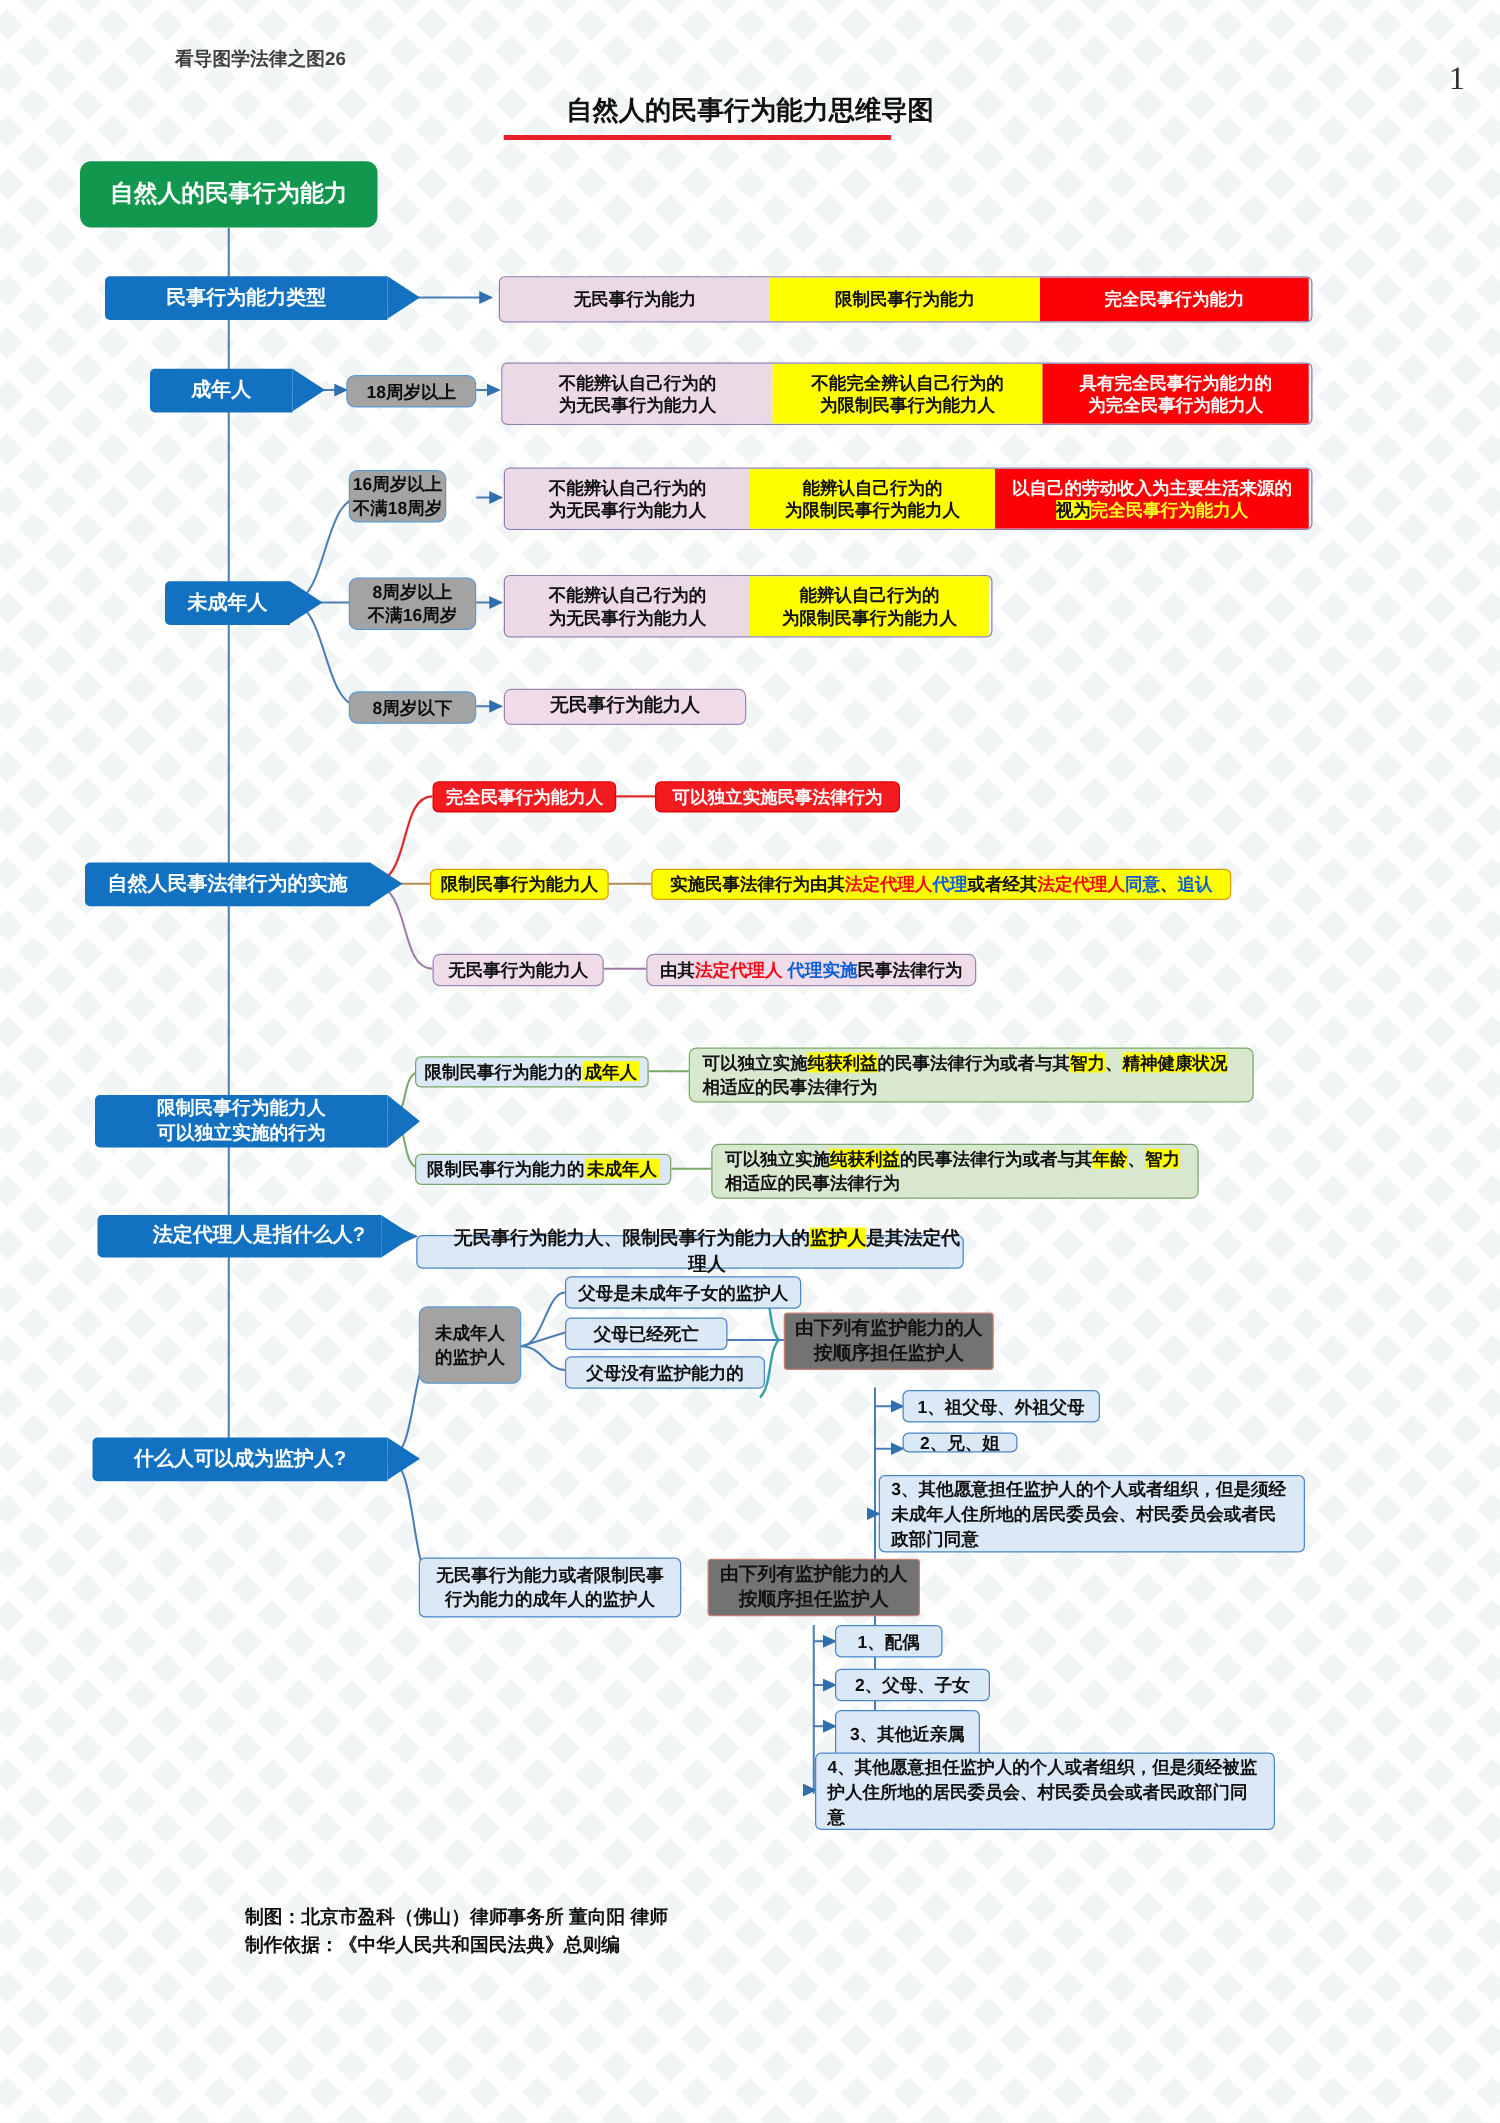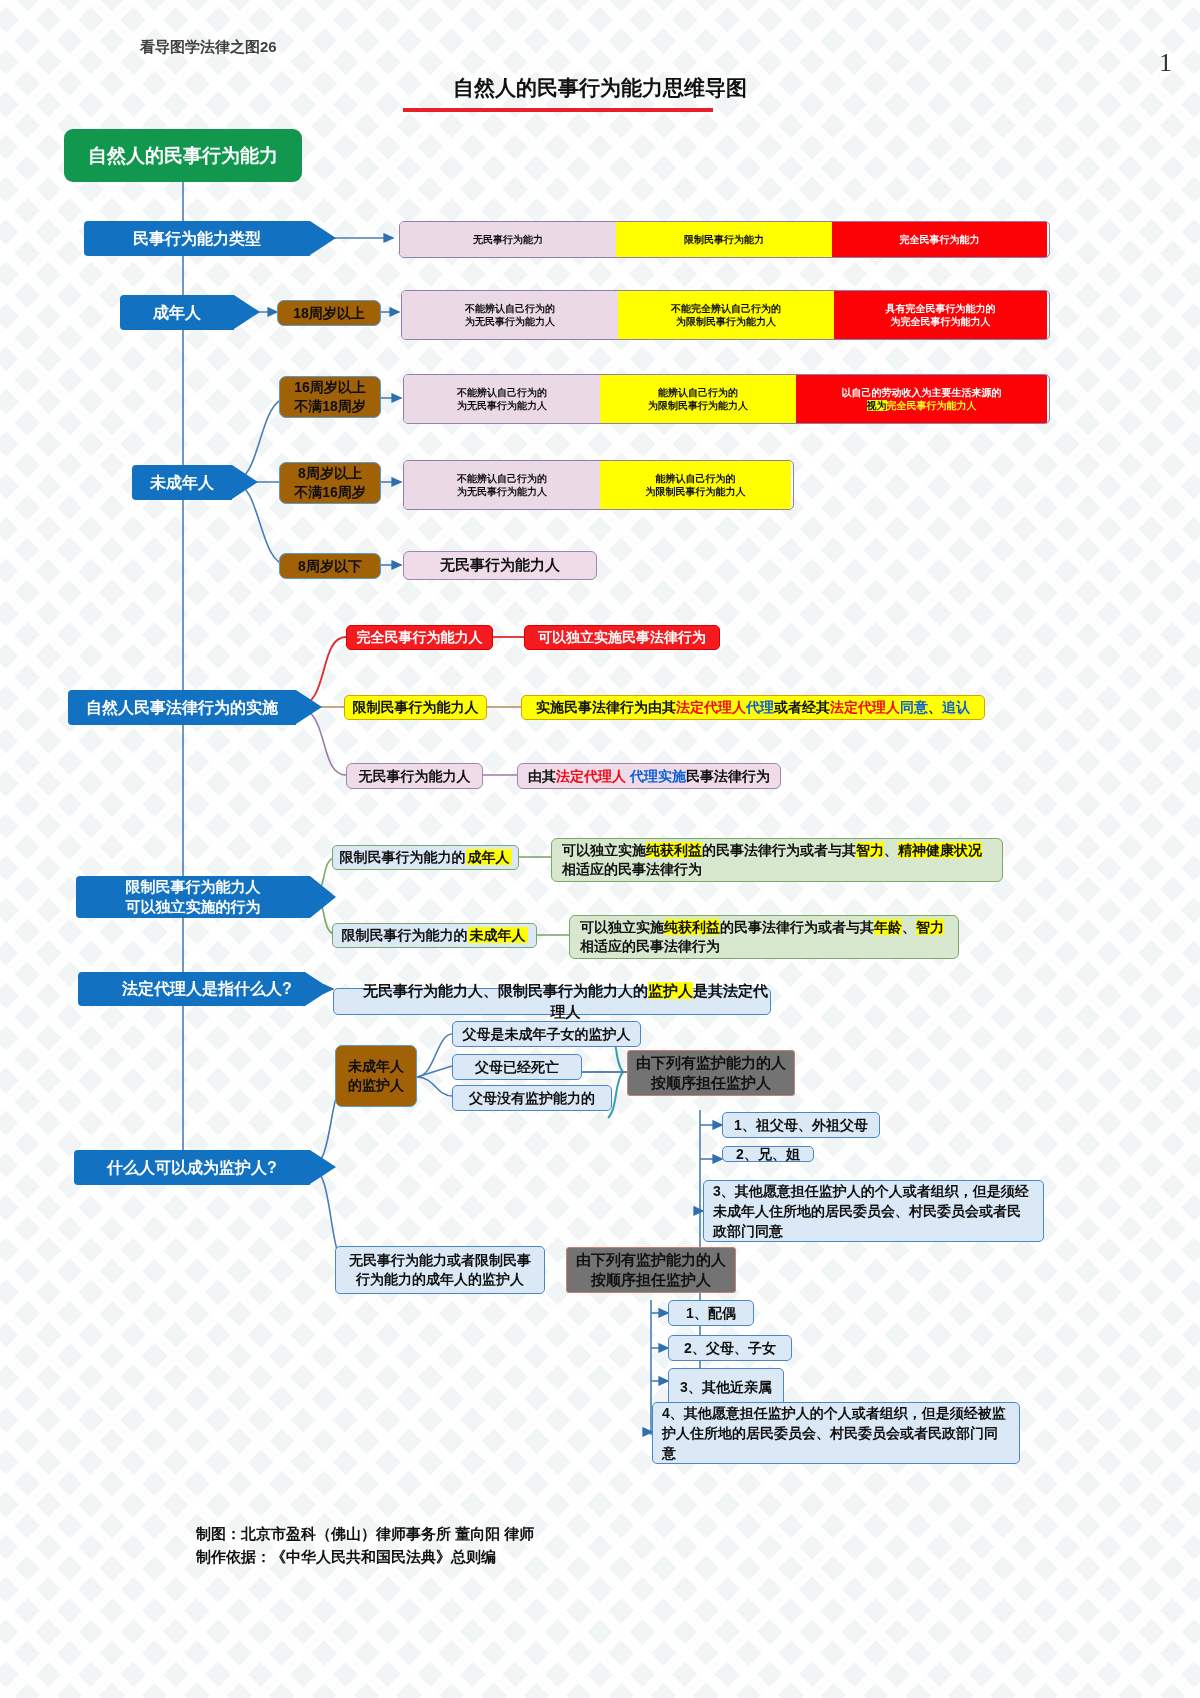--- a/index.html
+++ b/index.html
@@ -36,27 +36,27 @@
 
   
   .pennant{background:#1271c1;color:#fff;font-size:16px;border-radius:4px 0 0 4px;}
   .pennant::after{
     content:"";position:absolute;right:-26px;top:0;width:0;height:0;
     border-top:var(--half) solid transparent;border-bottom:var(--half) solid transparent;
     border-left:26px solid #1271c1;
   }
 
   
-  .lb{background:#a16207;border:1.4px solid #5b9bd5;border-radius:7px;color:#0d0d0d;font-size:14px;}
+  .lb{background:#a3a3a3;border:1.4px solid #5b9bd5;border-radius:7px;color:#0d0d0d;font-size:14px;}
   .lb-plain{background:#dbe9f7;border:1.4px solid #4a86c8;border-radius:5px;color:#111;font-size:14px;}
 
   
   .bar{position:absolute;display:flex;border:1.3px solid #8e7fb0;border-radius:5px;overflow:hidden;}
   .seg{display:flex;align-items:center;justify-content:center;text-align:center;font-weight:bold;
-       font-size:10px;line-height:1.3;box-sizing:border-box;}
+       font-size:14px;line-height:1.3;box-sizing:border-box;}
   .seg.pink{background:#ecd9e6;color:#101010;}
   .seg.yellow{background:#ffff00;color:#101010;}
   .seg.red{background:#fc0206;color:#fff;}
 
   .pinkbox{background:#f0dce9;border:1.3px solid #9b86b5;border-radius:6px;color:#111;font-size:15px;}
   .redbox{background:#f41b20;border:1.5px solid #d00;border-radius:5px;color:#fff;font-size:14px;}
   .yellowbox{background:#ffff03;border:1.5px solid #d8a100;border-radius:5px;color:#111;font-size:14px;}
   .greenbox{background:#d7e8cf;border:1.4px solid #7aa86a;border-radius:6px;color:#111;font-size:14px;}
   .peachbox{background:#737373;border:1.5px solid #c97f74;border-radius:3px;color:#111;font-size:15px;}
 
@@ -168,21 +168,21 @@
     <div class="seg pink" style="width:216px;white-space:pre-line;">不能辨认自己行为的
 为无民事行为能力人</div>
     <div class="seg yellow" style="width:216px;white-space:pre-line;">不能完全辨认自己行为的
 为限制民事行为能力人</div>
     <div class="seg red" style="width:213px;white-space:pre-line;">具有完全民事行为能力的
 为完全民事行为能力人</div>
   </div>
 
   <div class="node pennant" style="left:132px;top:465px;width:100px;height:35px;--half:17.5px;">未成年人</div>
 
-  <div class="node lb" style="left:279px;top:376px;width:102px;height:42px;white-space:pre-line;text-align:right;">16周岁以上
+  <div class="node lb" style="left:279px;top:376px;width:78px;height:42px;white-space:pre-line;text-align:right;">16周岁以上
 不满18周岁</div>
   <div class="bar" style="left:403px;top:374px;width:645px;height:48px;">
     <div class="seg pink" style="width:196px;white-space:pre-line;">不能辨认自己行为的
 为无民事行为能力人</div>
     <div class="seg yellow" style="width:196px;white-space:pre-line;">能辨认自己行为的
 为限制民事行为能力人</div>
     <div class="seg red" style="width:251px;">
       <span style="display:block;">以自己的劳动收入为主要生活来源的<br><span class="hl">视为</span><span class="hly">完全民事行为能力人</span></span>
     </div>
   </div>

